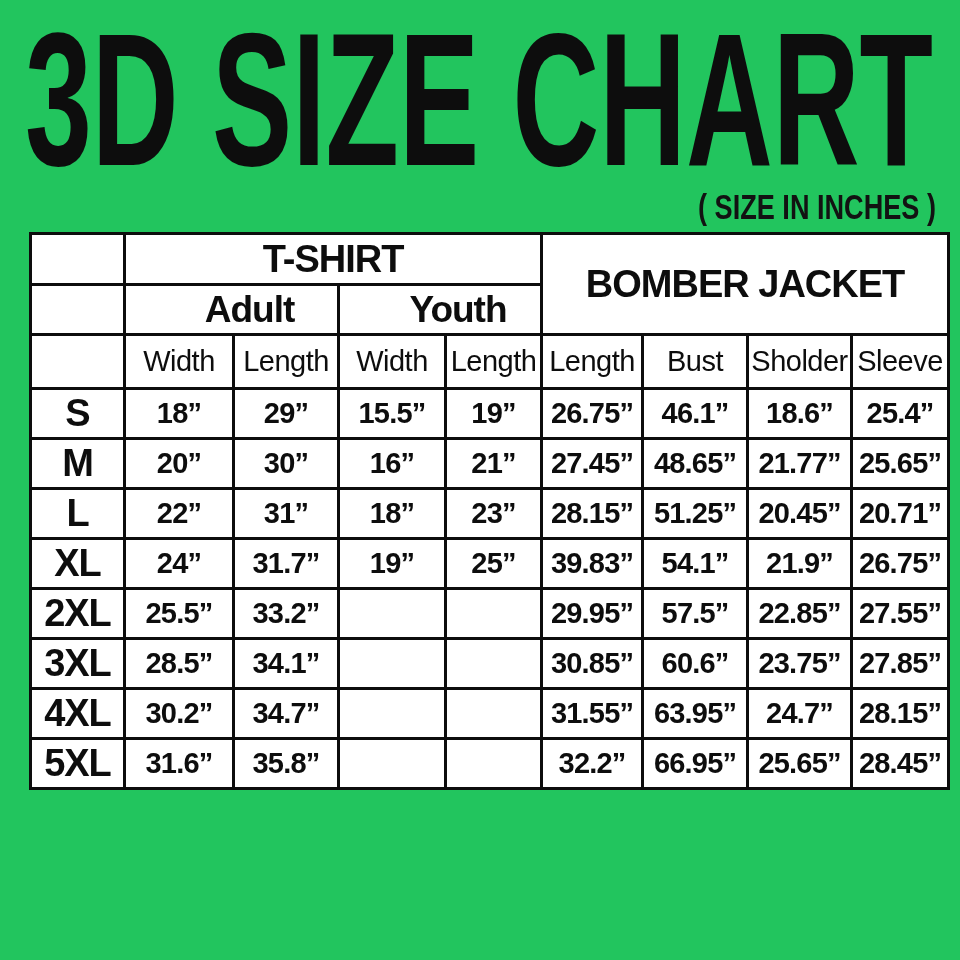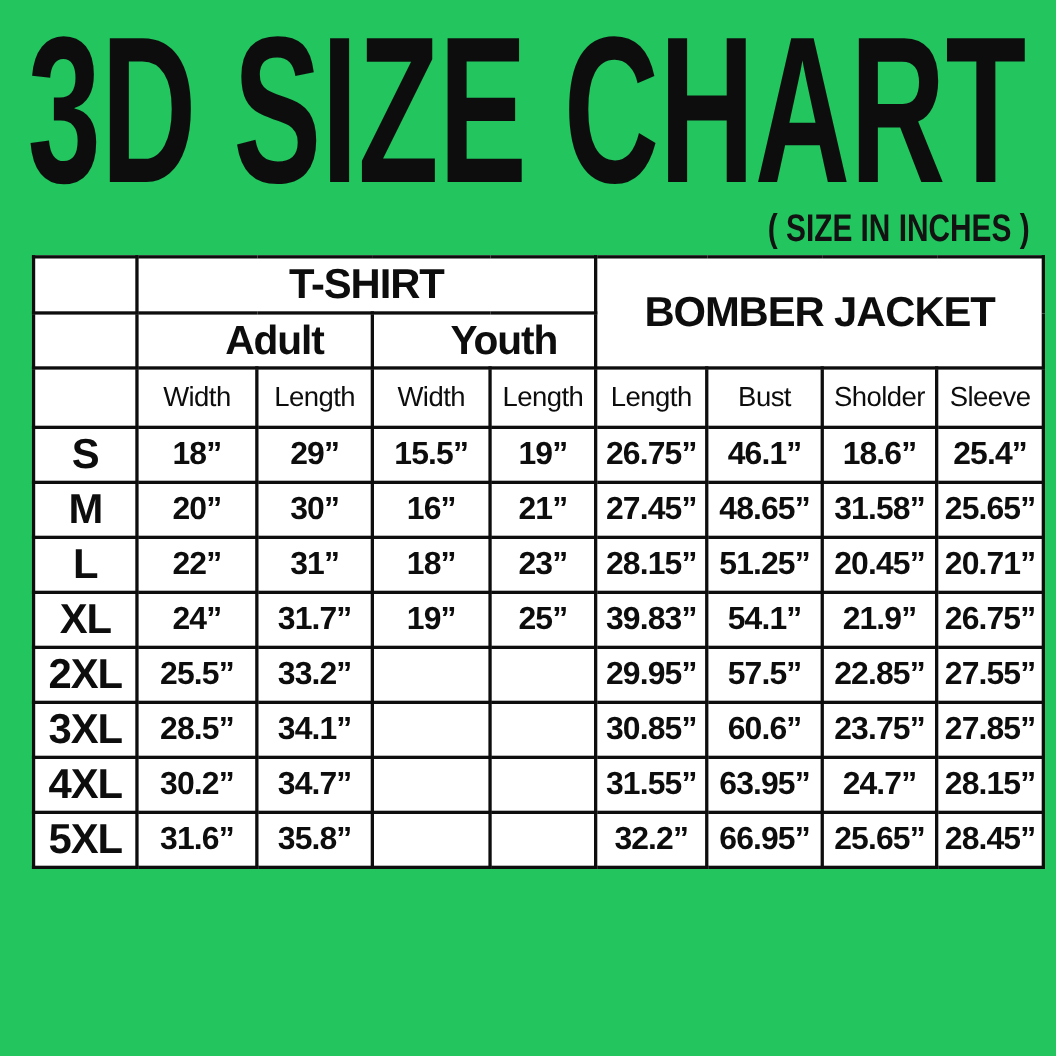--- a/index.html
+++ b/index.html
@@ -67,21 +67,21 @@
     font-weight: bold;
     font-size: 38px;
     letter-spacing: -1px;
   }
   .sub-group-header {
     font-weight: bold;
     font-size: 37px;
     letter-spacing: -1px;
   }
   .col-header {
-    font-size: 25px;
+    font-size: 29px;
     letter-spacing: -0.5px;
     font-weight: normal;
   }
   .size-label {
     font-weight: bold;
     font-size: 38px;
     letter-spacing: -1px;
   }
   .val-cell {
     font-weight: bold;
@@ -149,21 +149,21 @@
         <td class="val-cell">25.4”</td>
       </tr>
       <tr class="data-row">
         <td class="size-label">M</td>
         <td class="val-cell">20”</td>
         <td class="val-cell">30”</td>
         <td class="val-cell">16”</td>
         <td class="val-cell">21”</td>
         <td class="val-cell">27.45”</td>
         <td class="val-cell">48.65”</td>
-        <td class="val-cell">31.58”</td>
+        <td class="val-cell">21.77”</td>
         <td class="val-cell">25.65”</td>
       </tr>
       <tr class="data-row">
         <td class="size-label">L</td>
         <td class="val-cell">22”</td>
         <td class="val-cell">31”</td>
         <td class="val-cell">18”</td>
         <td class="val-cell">23”</td>
         <td class="val-cell">28.15”</td>
         <td class="val-cell">51.25”</td>

